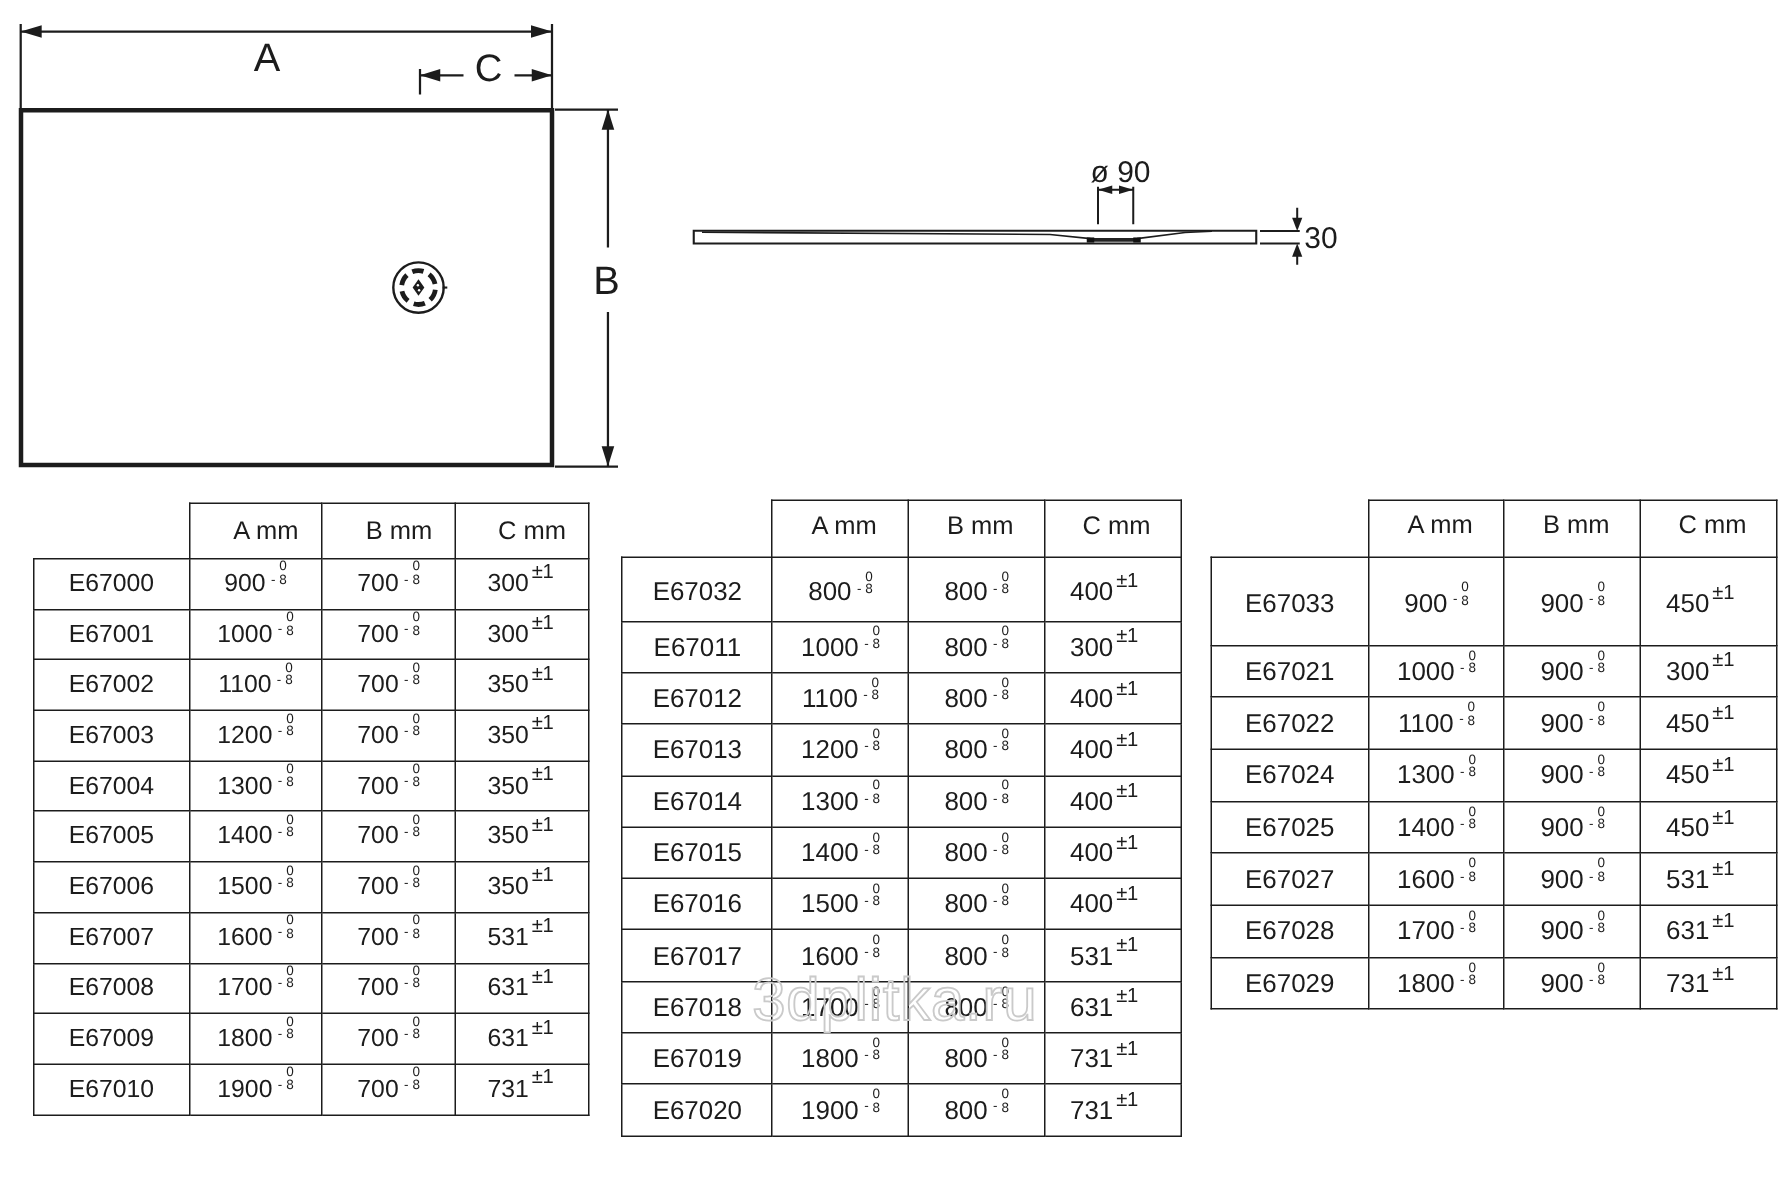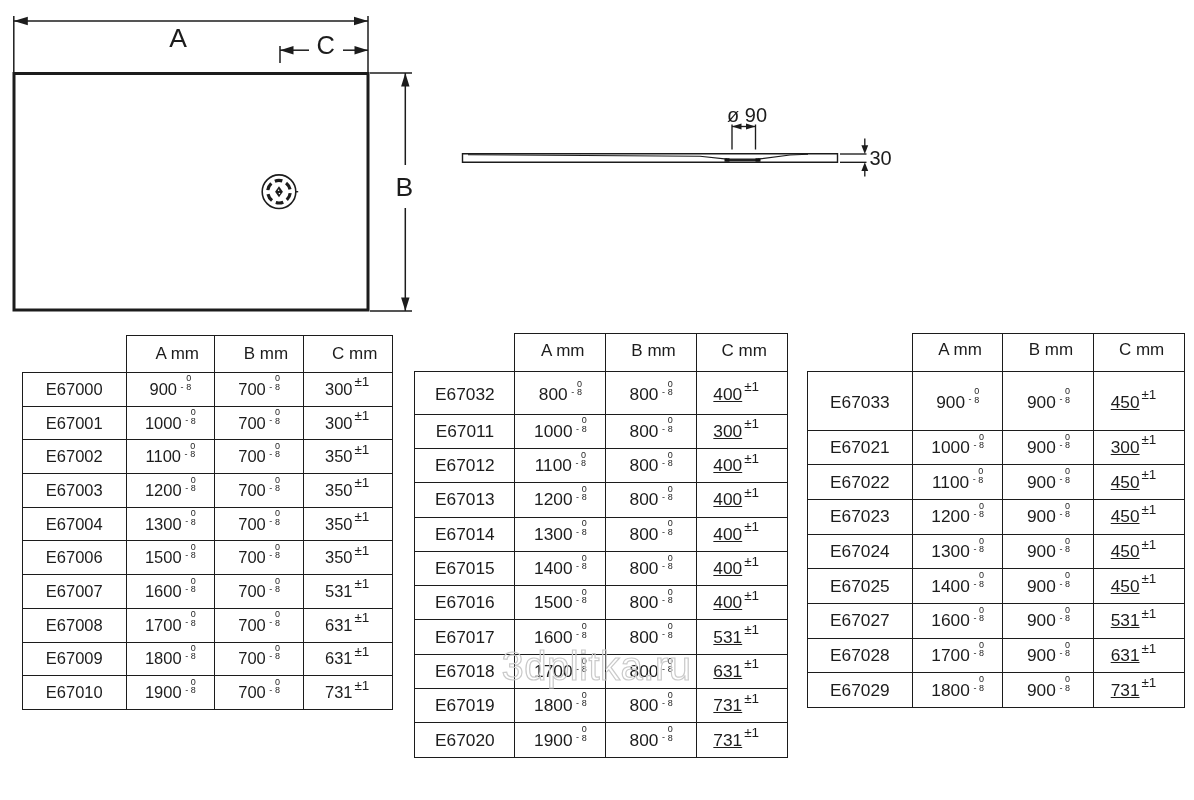--- a/index.html
+++ b/index.html
@@ -4,21 +4,21 @@
 <style>
 html,body{margin:0;padding:0;background:#fff;}
 body{width:1194px;height:800px;position:relative;font-family:"Liberation Sans",sans-serif;color:#1c1c1c;overflow:hidden;}
 .diag{position:absolute;left:0;top:0;}
 table{border-collapse:collapse;table-layout:fixed;position:absolute;}
 td,th{border:1.8px solid #1c1c1c;text-align:center;vertical-align:middle;padding:0;font-weight:normal;font-size:16.5px;color:#1c1c1c;}
 th{font-size:17px;padding-left:14px;}
 #t2 th,#t3 th{padding-left:5px;padding-bottom:4px;}
 #t2 td,#t3 td{font-size:17.3px;}
 tr.r1 td{padding-top:3px;}
-#t2 td:nth-child(4),#t3 td:nth-child(4){padding-right:10px;text-decoration:underline;}
+#t2 td:nth-child(4),#t3 td:nth-child(4){padding-right:10px;}
 td.lbl{font-size:16.5px;}
 td.nb{border:none;}
 .tl{display:inline-block;position:relative;width:14px;height:1px;}
 .tl i{position:absolute;font-style:normal;font-size:9px;line-height:9px;left:3.6px;bottom:3.2px;}
 .tl .z{left:9.2px;bottom:11.4px;}
 .tl .e{left:9.2px;bottom:3px;}
 .pm{display:inline-block;position:relative;width:18px;height:1px;}
 .pm i{position:absolute;font-style:normal;font-size:13.5px;line-height:13.5px;left:2px;bottom:6px;white-space:nowrap;letter-spacing:-0.2px;}
 #t1{left:22px;top:334.5px;width:369.5px;}
 #t2{left:414.4px;top:333px;width:372.3px;}
@@ -169,20 +169,26 @@
         <td>700<span class="tl"><i>-</i><i class="z">0</i><i class="e">8</i></span></td>
         <td>350<span class="pm"><i>±1</i></span></td>
       </tr>
 <tr>
         <td class="lbl">E67004</td>
         <td>1300<span class="tl"><i>-</i><i class="z">0</i><i class="e">8</i></span></td>
         <td>700<span class="tl"><i>-</i><i class="z">0</i><i class="e">8</i></span></td>
         <td>350<span class="pm"><i>±1</i></span></td>
       </tr>
 <tr>
+        <td class="lbl">E67005</td>
+        <td>1400<span class="tl"><i>-</i><i class="z">0</i><i class="e">8</i></span></td>
+        <td>700<span class="tl"><i>-</i><i class="z">0</i><i class="e">8</i></span></td>
+        <td>350<span class="pm"><i>±1</i></span></td>
+      </tr>
+<tr>
         <td class="lbl">E67006</td>
         <td>1500<span class="tl"><i>-</i><i class="z">0</i><i class="e">8</i></span></td>
         <td>700<span class="tl"><i>-</i><i class="z">0</i><i class="e">8</i></span></td>
         <td>350<span class="pm"><i>±1</i></span></td>
       </tr>
 <tr>
         <td class="lbl">E67007</td>
         <td>1600<span class="tl"><i>-</i><i class="z">0</i><i class="e">8</i></span></td>
         <td>700<span class="tl"><i>-</i><i class="z">0</i><i class="e">8</i></span></td>
         <td>531<span class="pm"><i>±1</i></span></td>
@@ -317,26 +323,20 @@
         <td>900<span class="tl"><i>-</i><i class="z">0</i><i class="e">8</i></span></td>
         <td>300<span class="pm"><i>±1</i></span></td>
       </tr>
 <tr>
         <td class="lbl">E67022</td>
         <td>1100<span class="tl"><i>-</i><i class="z">0</i><i class="e">8</i></span></td>
         <td>900<span class="tl"><i>-</i><i class="z">0</i><i class="e">8</i></span></td>
         <td>450<span class="pm"><i>±1</i></span></td>
       </tr>
 <tr>
-        <td class="lbl">E67023</td>
-        <td>1200<span class="tl"><i>-</i><i class="z">0</i><i class="e">8</i></span></td>
-        <td>900<span class="tl"><i>-</i><i class="z">0</i><i class="e">8</i></span></td>
-        <td>450<span class="pm"><i>±1</i></span></td>
-      </tr>
-<tr>
         <td class="lbl">E67024</td>
         <td>1300<span class="tl"><i>-</i><i class="z">0</i><i class="e">8</i></span></td>
         <td>900<span class="tl"><i>-</i><i class="z">0</i><i class="e">8</i></span></td>
         <td>450<span class="pm"><i>±1</i></span></td>
       </tr>
 <tr>
         <td class="lbl">E67025</td>
         <td>1400<span class="tl"><i>-</i><i class="z">0</i><i class="e">8</i></span></td>
         <td>900<span class="tl"><i>-</i><i class="z">0</i><i class="e">8</i></span></td>
         <td>450<span class="pm"><i>±1</i></span></td>

